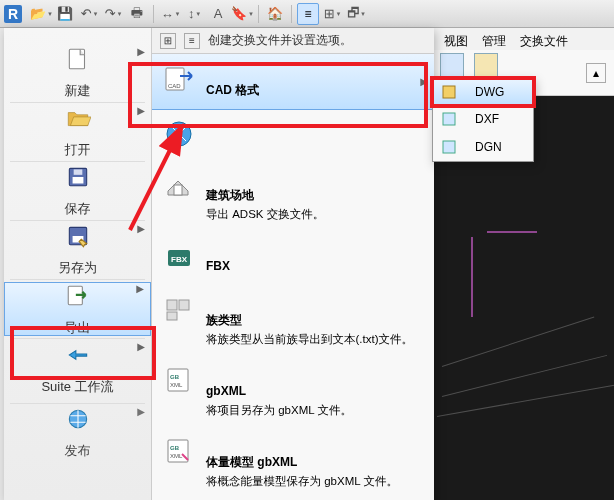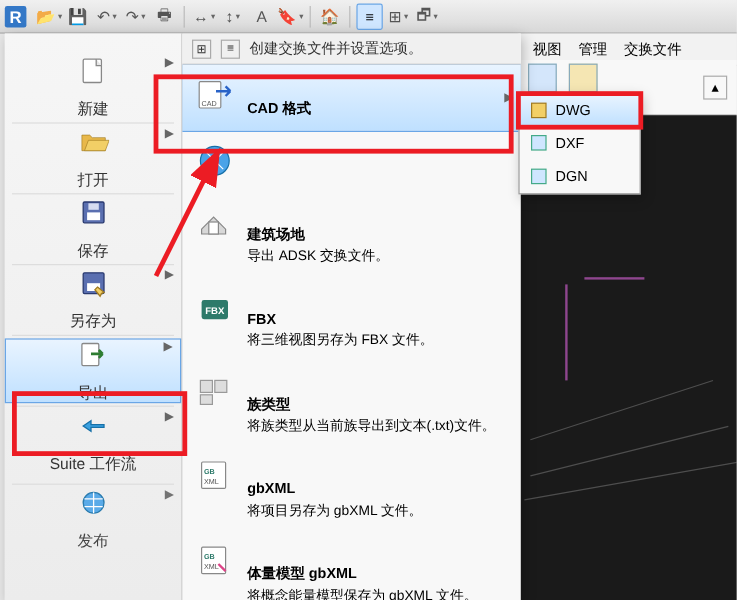--- a/index.html
+++ b/index.html
@@ -40,21 +40,21 @@
 .right-header .ric { width:16px;height:16px;border:1px solid #aaa;display:flex;align-items:center;justify-content:center;font-size:10px;}
 .right-list { flex:1; overflow:hidden; }
 .r-item { display:flex; gap:10px; padding:8px 10px; align-items:flex-start; position:relative; }
 .r-item.sel { background: linear-gradient(#e9f4ff,#bfe0ff); border:1px solid #6aa6e6; margin:-1px; }
 .r-item .r-ic { width:34px;height:34px;flex-shrink:0;display:flex;align-items:center;justify-content:center;}
 .r-item .r-txt { flex:1; font-size:11.5px; line-height:1.4; }
 .r-item .r-txt b { font-size:12px; font-weight:bold; display:block; margin-bottom:2px;margin-top:20px;}
 .r-item .chev { position:absolute; right:6px; top:50%; transform:translateY(-50%); color:#666; font-size:10px;}
 
 .sub-fly { position: absolute; top: 78px; left: 432px; width: 102px; background: #f8f8f8; border: 1px solid #999; box-shadow: 2px 3px 10px rgba(0,0,0,.25); }
-.sub-fly .s-item { height: 28px; display:flex;align-items:center;gap:6px;padding:0 8px;font-size:12px;}
+.sub-fly .s-item { height: 28px; display:flex;align-items:center;gap:18px;padding:0 8px;font-size:12px;}
 .sub-fly .s-item.sel { background: linear-gradient(#e9f4ff,#bfe0ff); border:1px solid #6aa6e6; margin:-1px;}
 .sub-fly .s-ic { width:16px;height:16px;}
 
 .hl-red { position:absolute; border:4px solid #ec1c24; pointer-events:none; }
 .arrow-svg { position:absolute; pointer-events:none; }
 
 .fold { width:24px;height:18px;fill:#e8b84a;stroke:#a07a20;stroke-width:0.5;}
 </style>
 </head>
 <body>
@@ -221,21 +221,21 @@
           </span>
         <div class="r-txt"><b>建筑场地</b><span>导出 ADSK 交换文件。</span></div>
       </div>
       <div class="r-item">
         <span class="r-ic">
             <svg viewBox="0 0 34 34">
               <rect x="6" y="12" width="22" height="16" rx="2" fill="#2d7a6a"></rect>
               <text x="9" y="24" font-size="8" fill="#fff" font-weight="bold">FBX</text>
             </svg>
           </span>
-        <div class="r-txt"><b>FBX</b><span>将三维视图另存为 FBX 文件。</span></div>
+        <div class="r-txt"><b>FBX</b></div>
       </div>
       <div class="r-item">
         <span class="r-ic">
             <svg viewBox="0 0 34 34">
               <rect x="5" y="8" width="10" height="10" fill="#ddd" stroke="#999"></rect>
               <rect x="17" y="8" width="10" height="10" fill="#ddd" stroke="#999"></rect>
               <rect x="5" y="20" width="10" height="8" fill="#ddd" stroke="#999"></rect>
             </svg>
           </span>
         <div class="r-txt"><b>族类型</b><span>将族类型从当前族导出到文本(.txt)文件。</span></div>

